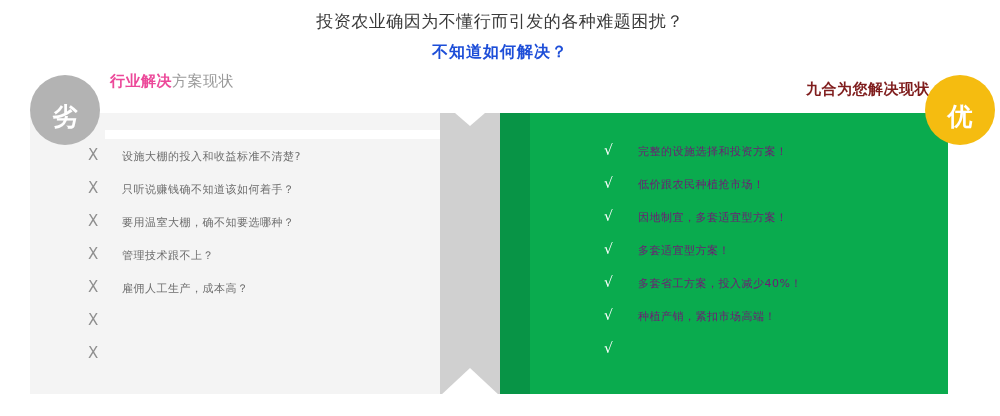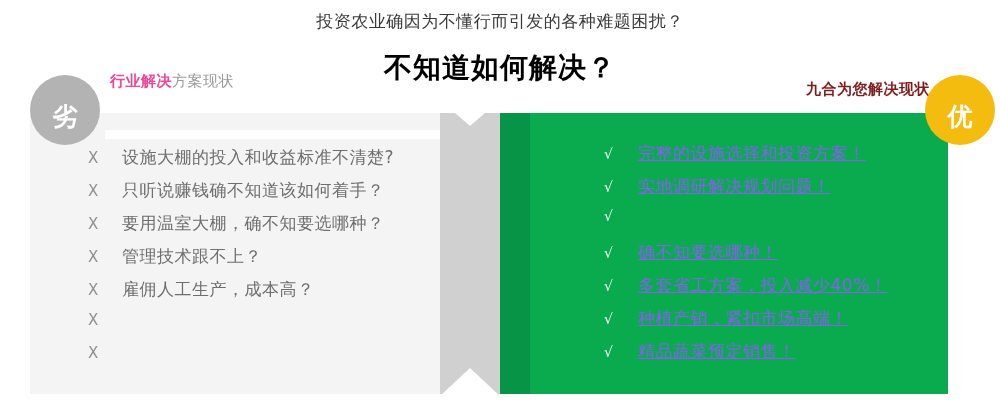--- a/index.html
+++ b/index.html
@@ -27,26 +27,26 @@
     text-align: center;
   }
   #headline-line1 {
     font-size: 17px;
     line-height: 26px;
     color: #3a3a3a;
     letter-spacing: 0.5px;
     font-weight: normal;
   }
   #headline-line2 {
-    font-size: 28px;
+    font-size: 16px;
     line-height: 32px;
-    color: #000000;
+    color: #1d4ed8;
     font-weight: bold;
     letter-spacing: 1px;
-    margin-top: 18px;
+    margin-top: 2px;
   }
 
   
   .panel {
     position: absolute;
   }
   #left-panel {
     left: 30px;
     top: 113px;
     width: 470px;
@@ -198,26 +198,26 @@
   }
   .marker {
     display: inline-block;
     width: 34px;
     flex: 0 0 34px;
     font-size: 15px;
   }
   #left-list .marker { color: #8f8f8f; }
   #right-list .marker { color: #ffffff; font-size: 14px; }
   .item-text {
-    font-size: 17px;
+    font-size: 11px;
     letter-spacing: 0.5px;
     text-align: right;
   }
   #left-list .item-text { color: #6e6e6e; }
-  #right-list .item-text { color: #8b5cf6; text-decoration: underline; }
+  #right-list .item-text { color: #701a75; }
 </style>
 </head>
 <body>
 
 <div id="root">
 
   <div id="headline-block">
     <div id="headline-line1">投资农业确因为不懂行而引发的各种难题困扰？</div>
     <div id="headline-line2">不知道如何解决？</div>
   </div>
@@ -272,36 +272,36 @@
         <span class="marker">X</span>
       </li>
     </ul>
   <ul id="right-list" class="item-list">
       <li class="list-item">
         <span class="marker">√</span>
         <span class="item-text">完整的设施选择和投资方案！</span>
       </li>
       <li class="list-item">
         <span class="marker">√</span>
-        <span class="item-text">实地调研解决规划问题！</span>
-      </li>
-      <li class="list-item">
-        <span class="marker">√</span>
-      </li>
-      <li class="list-item">
-        <span class="marker">√</span>
-        <span class="item-text">确不知要选哪种！</span>
+        <span class="item-text">低价跟农民种植抢市场！</span>
+      </li>
+      <li class="list-item">
+        <span class="marker">√</span>
+        <span class="item-text">因地制宜，多套适宜型方案！</span>
+      </li>
+      <li class="list-item">
+        <span class="marker">√</span>
+        <span class="item-text">多套适宜型方案！</span>
       </li>
       <li class="list-item">
         <span class="marker">√</span>
         <span class="item-text">多套省工方案，投入减少40%！</span>
       </li>
       <li class="list-item">
         <span class="marker">√</span>
         <span class="item-text">种植产销，紧扣市场高端！</span>
       </li>
       <li class="list-item">
         <span class="marker">√</span>
-        <span class="item-text">精品蔬菜预定销售！</span>
       </li>
     </ul>
 
 </div>
 
 </body></html>

